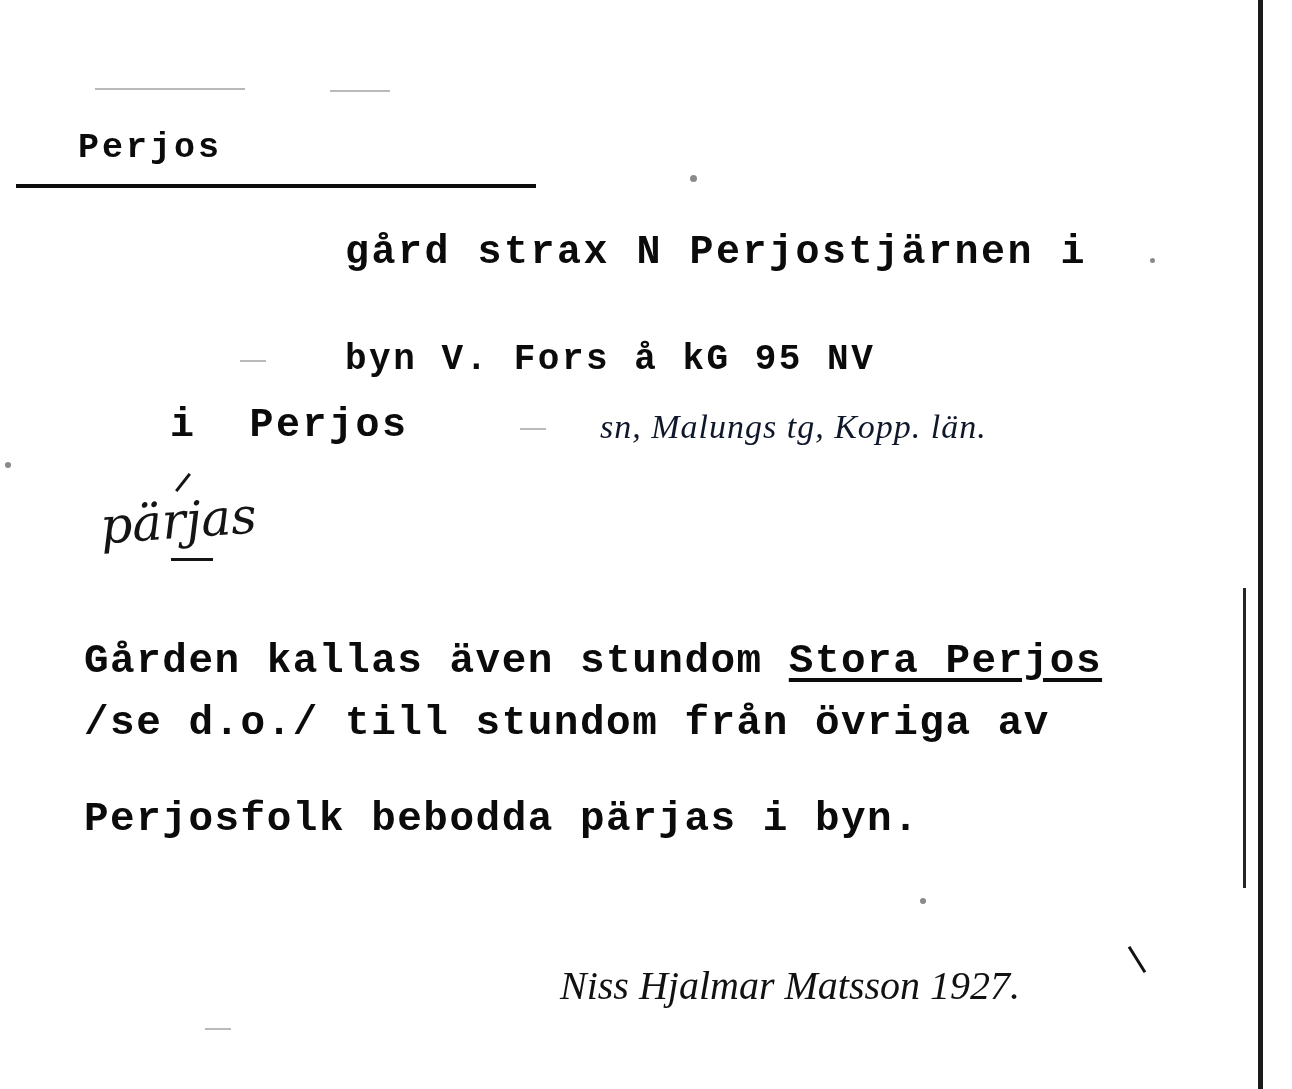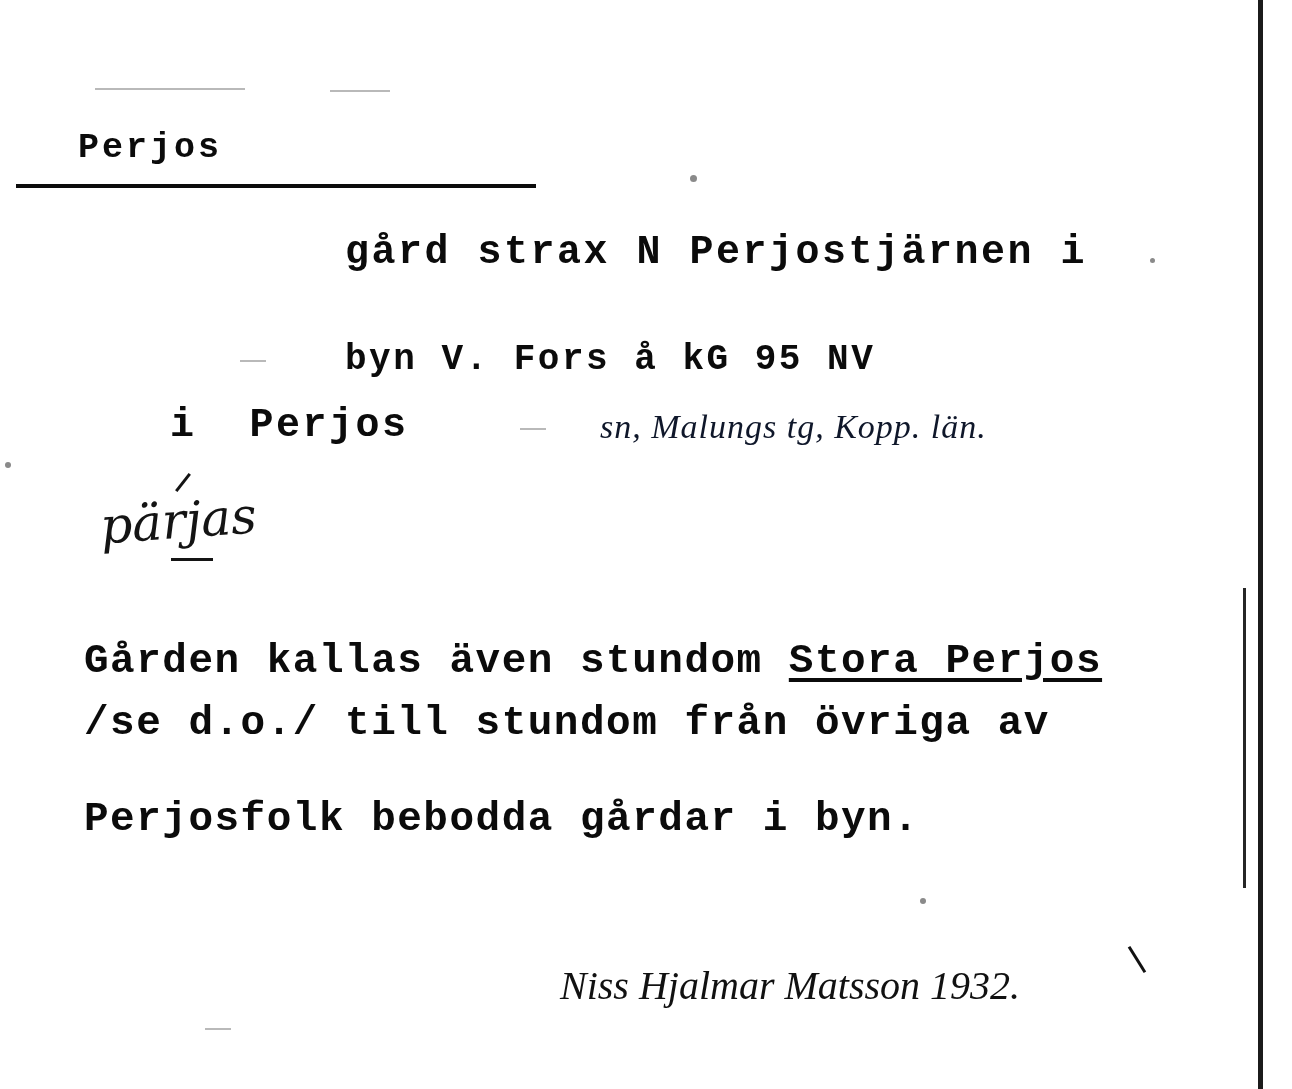--- a/index.html
+++ b/index.html
@@ -209,18 +209,18 @@
   <div class="printed" id="printed-sn">sn, Malungs tg, Kopp. län.</div>
 
   <div id="hand-accent"></div>
   <div id="handwritten">pärjas</div>
   <div id="hand-underline"></div>
 
   <div class="tw body-line" id="body-1"><span>Gården kallas även stundom </span><span class="underline-word">Stora Perjos</span></div>
 
   <div class="tw body-line" id="body-2">/se d.o./ till stundom från övriga av</div>
 
-  <div class="tw body-line" id="body-3">Perjosfolk bebodda gårdar i byn.</div>
-
-  <div id="signature">Niss Hjalmar Matsson 1932.</div>
+  <div class="tw body-line" id="body-3">Perjosfolk bebodda pärjas i byn.</div>
+
+  <div id="signature">Niss Hjalmar Matsson 1927.</div>
   <div id="sig-stroke"></div>
 
 </div>
 
 </body></html>

